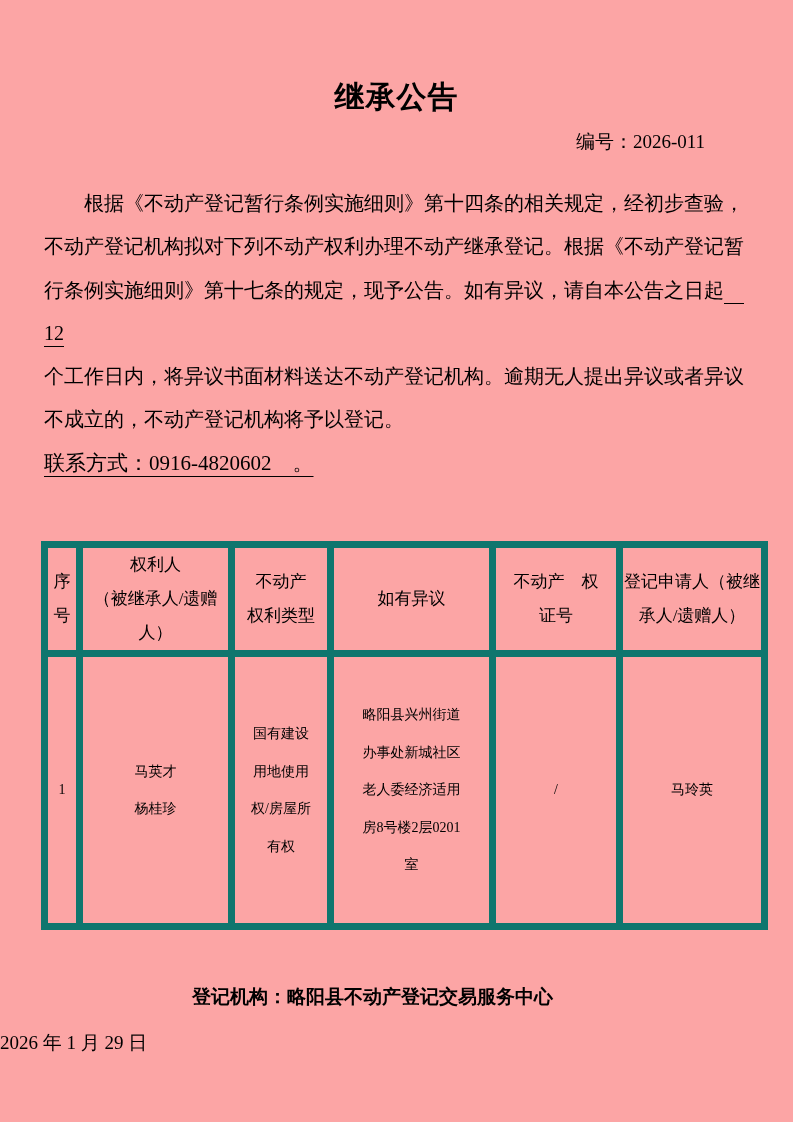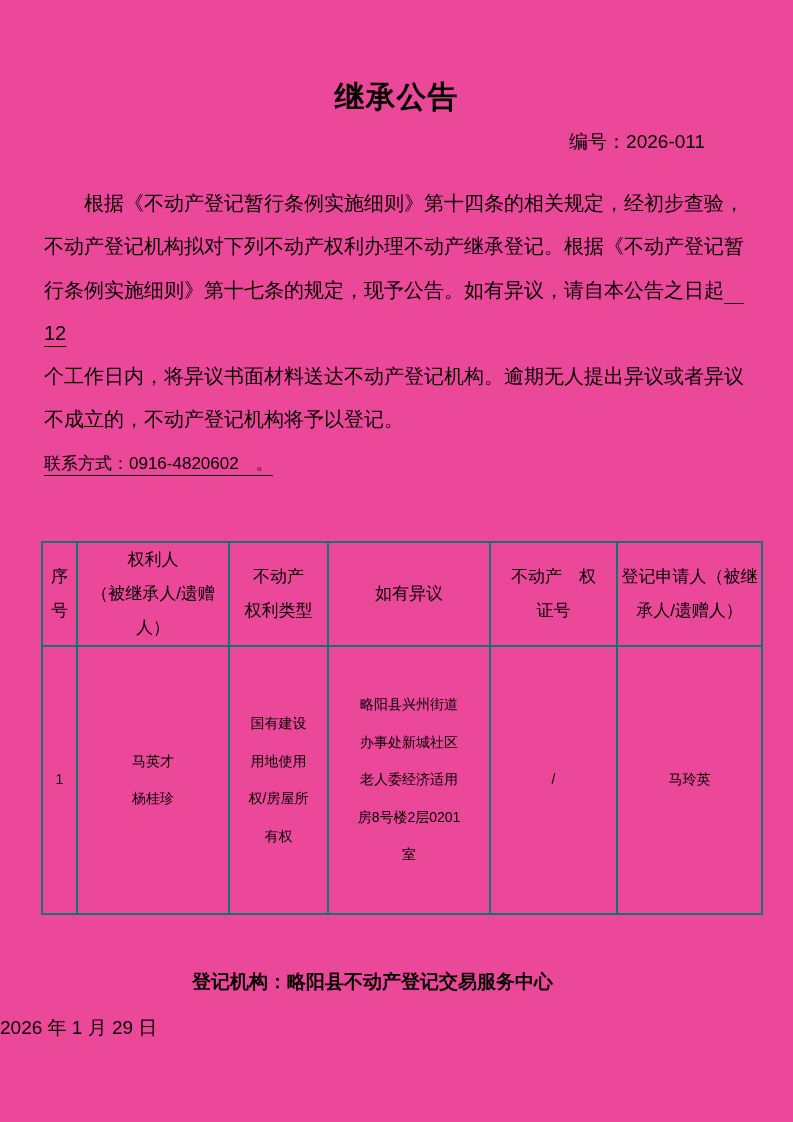--- a/index.html
+++ b/index.html
@@ -1,22 +1,22 @@
 <!DOCTYPE html>
 <html><head>
 <meta charset="utf-8">
 <style>
   html,body { margin:0; padding:0; background:#ffffff; }
   .page {
     position:relative;
     width:793px; height:1122px;
     margin:0 auto;
-    background:#ec4899;
+    background:#fca5a5;
     color:#000;
-    font-family:Liberation Sans, sans-serif;
+    font-family:Liberation Serif, serif;
     box-sizing:border-box;
     padding-top:78px;
     overflow:hidden;
   }
   .title {
     text-align:center;
     font-size:30px;
     font-weight:bold;
     line-height:38px;
     letter-spacing:1px;
@@ -46,31 +46,31 @@
     line-height:43.3px;
   }
   .address-label { white-space:nowrap; }
   .address-value {
     flex:1;
     text-align:justify;
     text-align-last:justify;
   }
   .contact-line {
     margin:0 0 0 44px;
-    font-size:17px;
+    font-size:21px;
     line-height:43.3px;
   }
   .table-wrap { margin:56px 32px 0 41px; }
   table.announce {
     border-collapse:collapse;
     table-layout:fixed;
     width:720px;
   }
   table.announce th, table.announce td {
-    border:2px solid #0f766e;
+    border:7px solid #0f766e;
     font-weight:normal;
     text-align:center;
     vertical-align:middle;
     white-space:pre-line;
     padding:0;
     overflow:hidden;
   }
   table.announce thead th {
     height:100px;
     font-size:17px;

